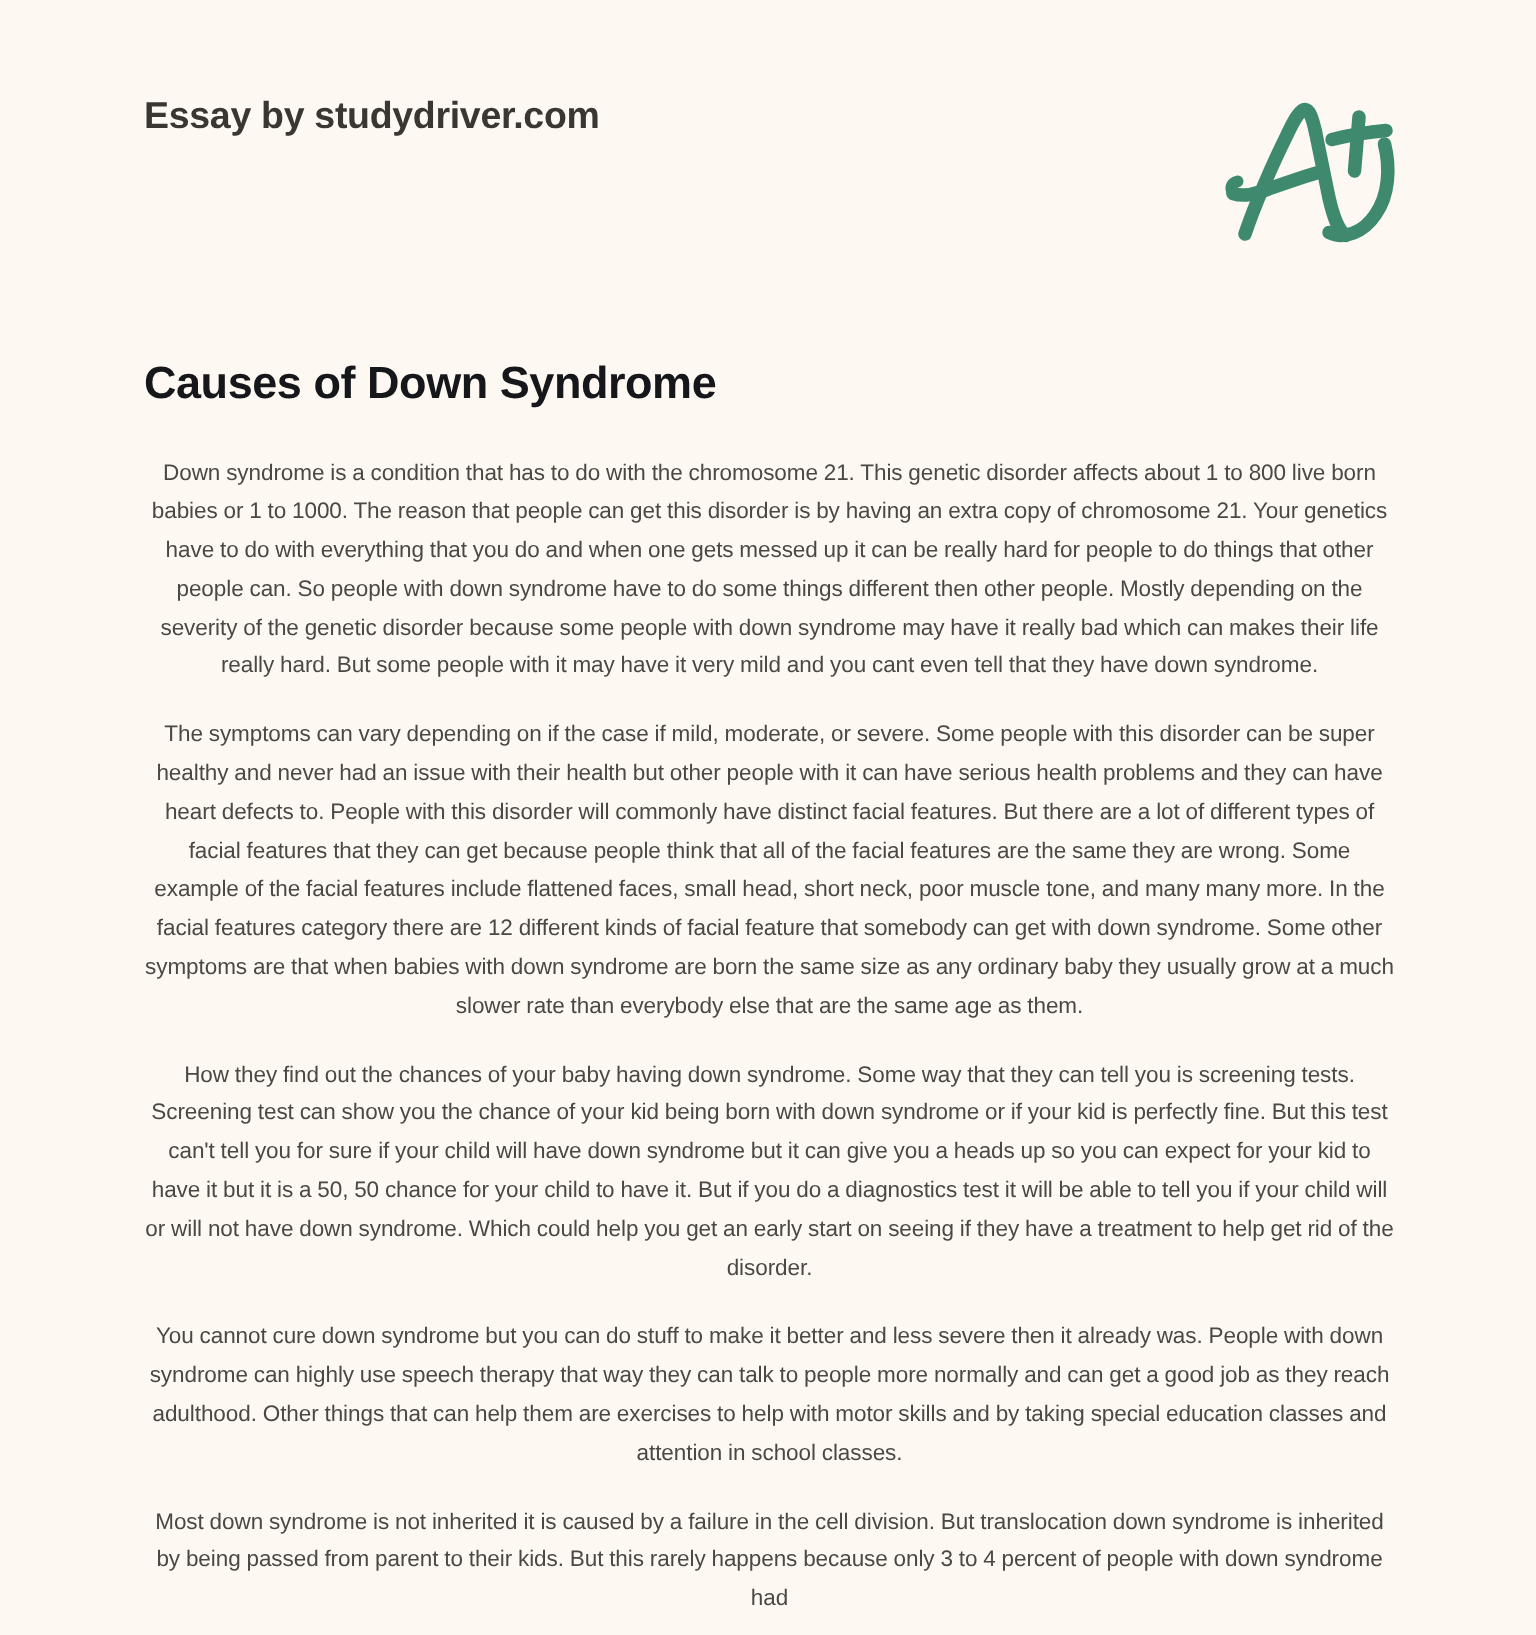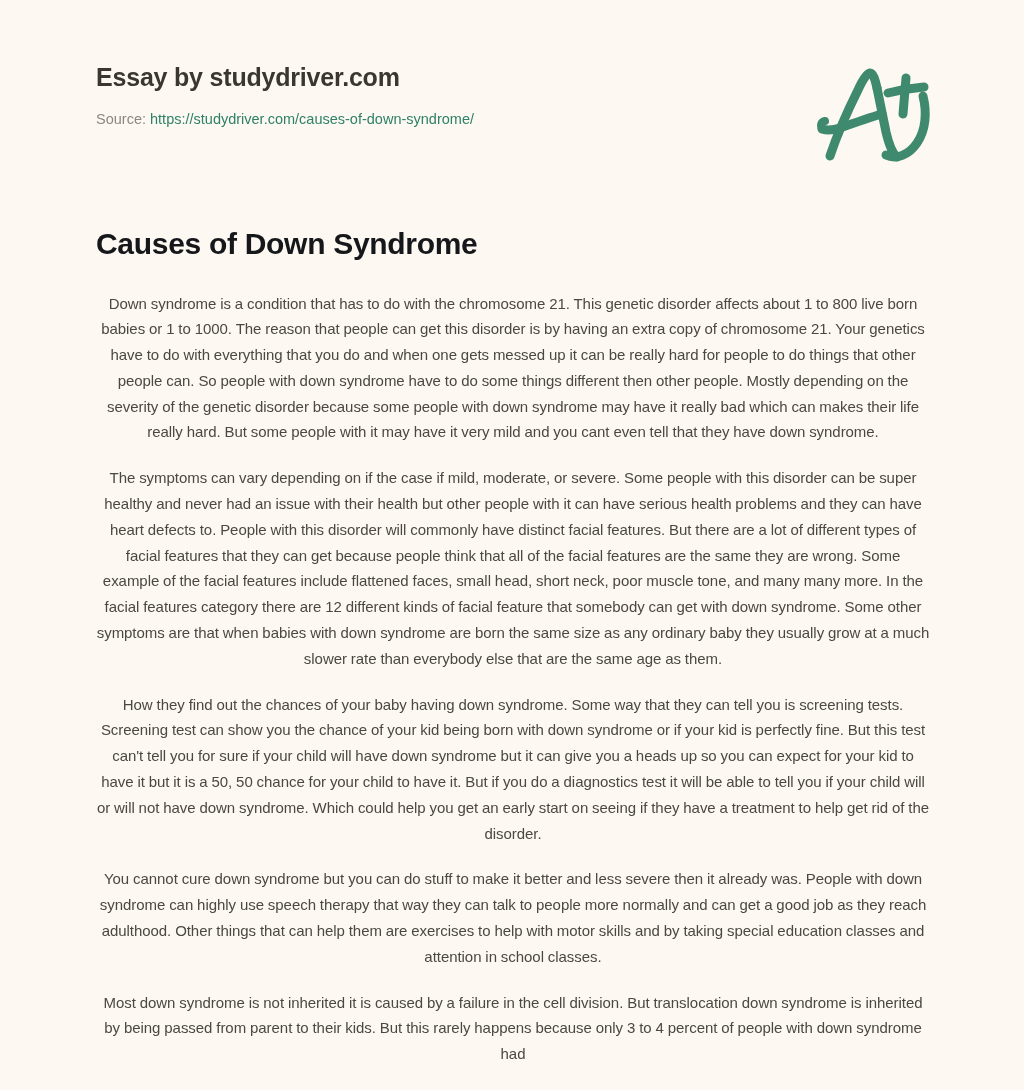--- a/index.html
+++ b/index.html
@@ -69,21 +69,21 @@
   .logo svg {
     display: block;
     width: 130px;
     height: 122px;
   }
 
   
   .article {
     position: absolute;
     left: 96px;
-    top: 225px;
+    top: 237px;
     width: 834px;
   }
 
   .article-title {
     font-size: 30px;
     font-weight: 700;
     color: #16171a;
     letter-spacing: -0.3px;
     line-height: 1.25;
     margin: 0 0 28px 0;
@@ -104,24 +104,20 @@
     margin-bottom: 0;
   }
 </style>
 </head>
 <body>
 
 <div class="page">
 
   <div class="header">
     <div class="essay-by">Essay by studydriver.com</div>
-    <div class="source-line">
-      <span class="source-label">Source:</span>
-      <span class="source-url">https://studydriver.com/causes-of-down-syndrome/</span>
-    </div>
   </div>
 
   <div class="logo">
     <svg viewBox="0 0 130 122" xmlns="http://www.w3.org/2000/svg">
       <g fill="none" stroke="#3f8a6e" stroke-linecap="round" stroke-linejoin="round">
 
         <path d="M24 104 C30 86 42 58 52 38 C57 27 61 21 64 21 C67 21 69 27 71 36" stroke-width="9"></path>
 
         <path d="M71 36 C74 50 77 66 80 80 C83 93 86 101 91 105" stroke-width="9"></path>
 

